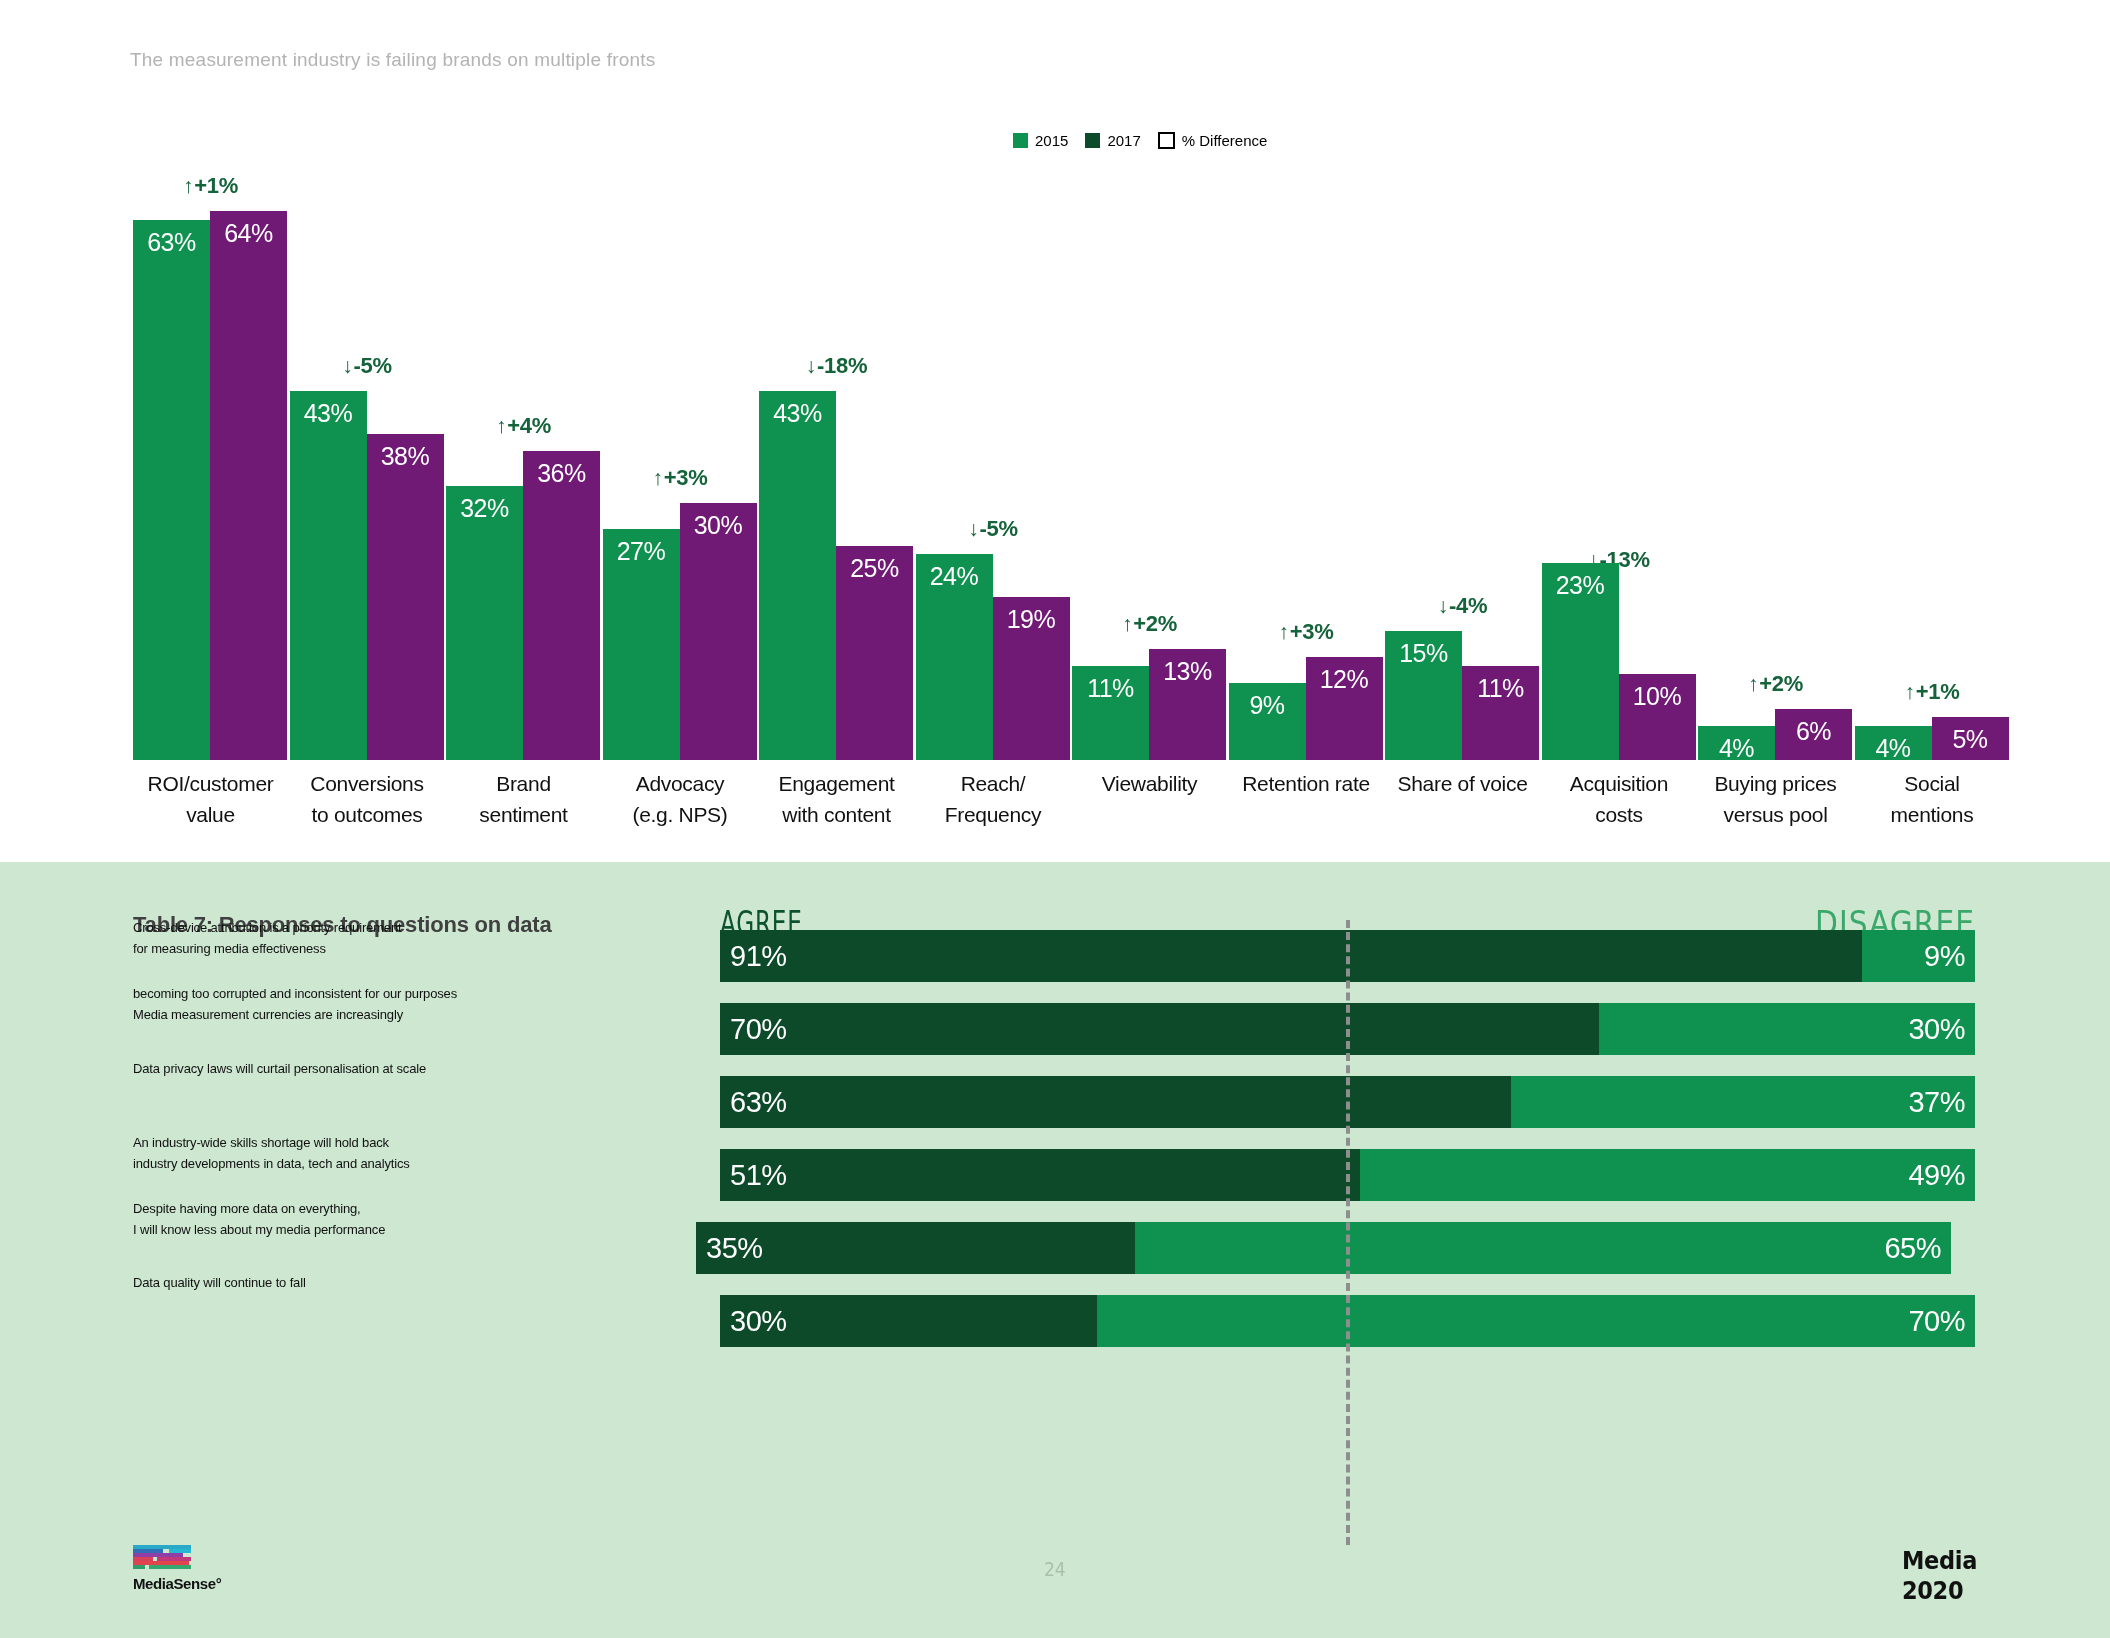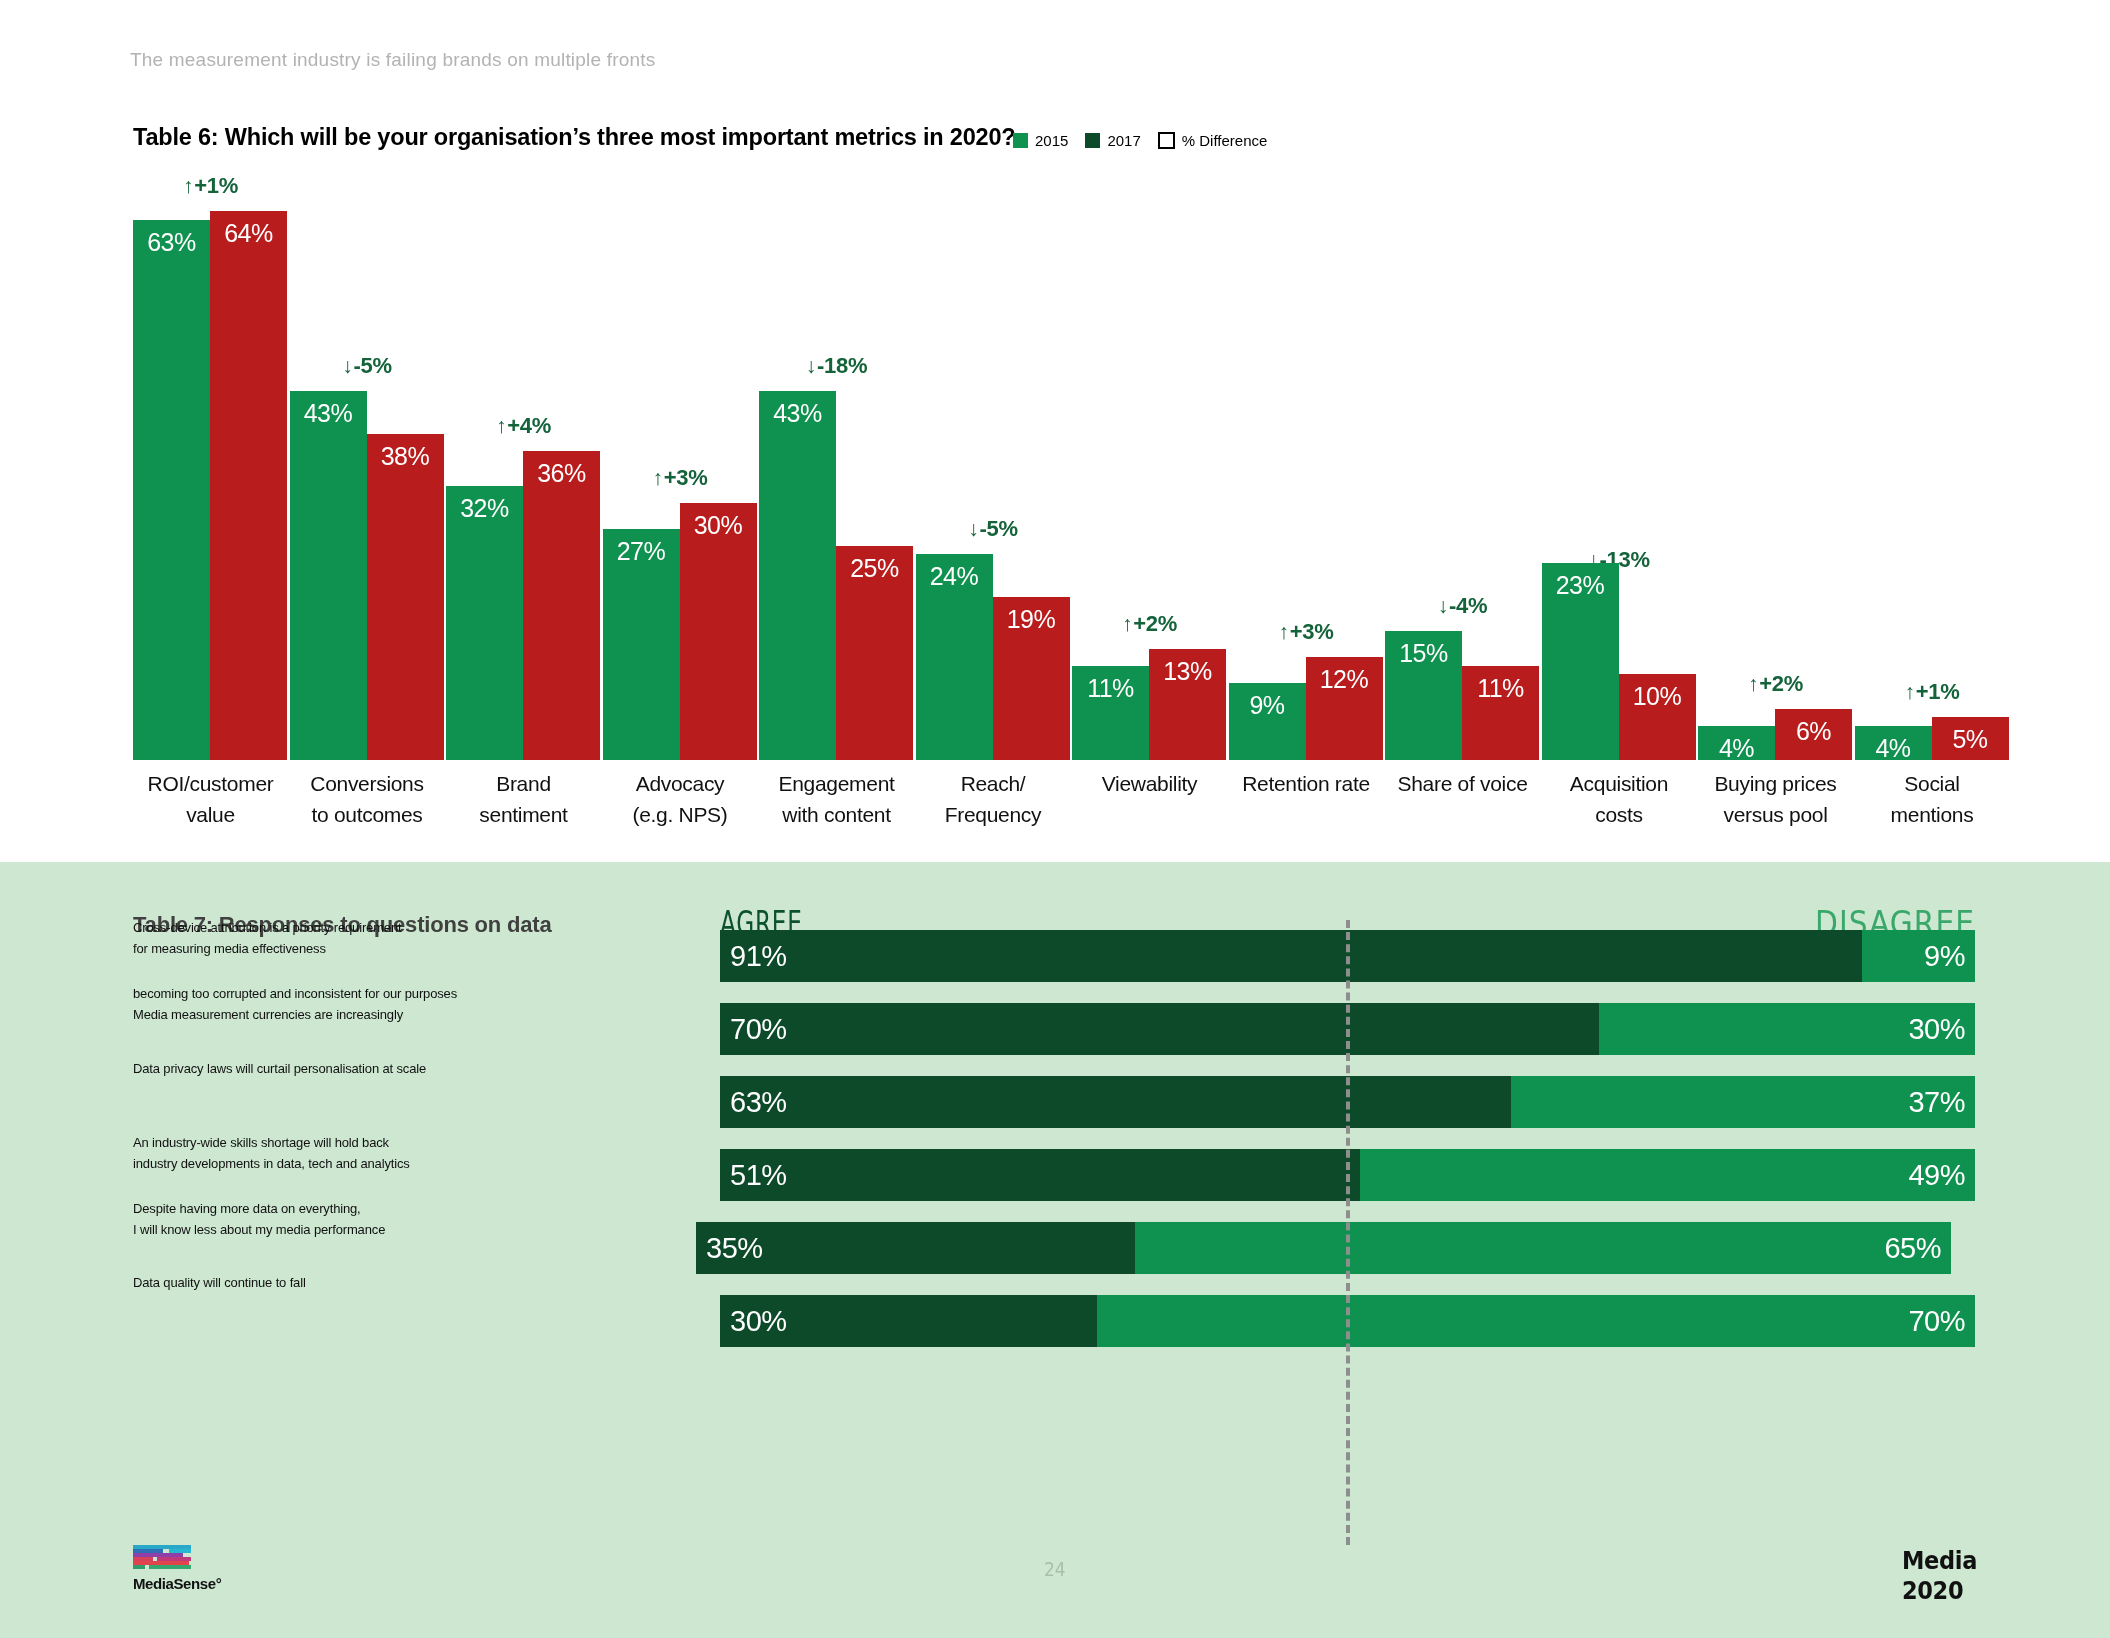--- a/index.html
+++ b/index.html
@@ -47,21 +47,21 @@
     position:absolute;bottom:0;
     height:600px;
   }
   .bars{
     position:absolute;bottom:0;left:0;
     display:flex;align-items:flex-end;
     height:600px;
   }
   .bar{position:relative;}
   .bar.y2015{background:#0f9150;}
-  .bar.y2017{background:#b91c1c;}
+  .bar.y2017{background:#701a75;}
   .bar-value{
     position:absolute;top:8px;left:0;right:0;
     text-align:center;
     color:#ffffff;font-size:25px;
     letter-spacing:-.5px;
     font-family:"Liberation Sans","DejaVu Sans",sans-serif;
   }
   .diff{
     position:absolute;
     left:0;width:100%;
@@ -153,21 +153,20 @@
     font-family:"DejaVu Sans Condensed","Liberation Sans Narrow","Liberation Sans",sans-serif;
   }
 </style>
 </head>
 <body>
 
 <div id="top-section">
 
   <div id="running-head">The measurement industry is failing brands on multiple fronts</div>
 
-  <div id="table6-title">Table 6: Which will be your organisation’s three most important metrics in 2020?</div>
 
   <div id="legend">
     <div class="legend-item">
       <span class="legend-swatch s2015"></span>
       <span class="legend-label">2015</span>
     </div>
     <div class="legend-item">
       <span class="legend-swatch s2017"></span>
       <span class="legend-label">2017</span>
     </div>

